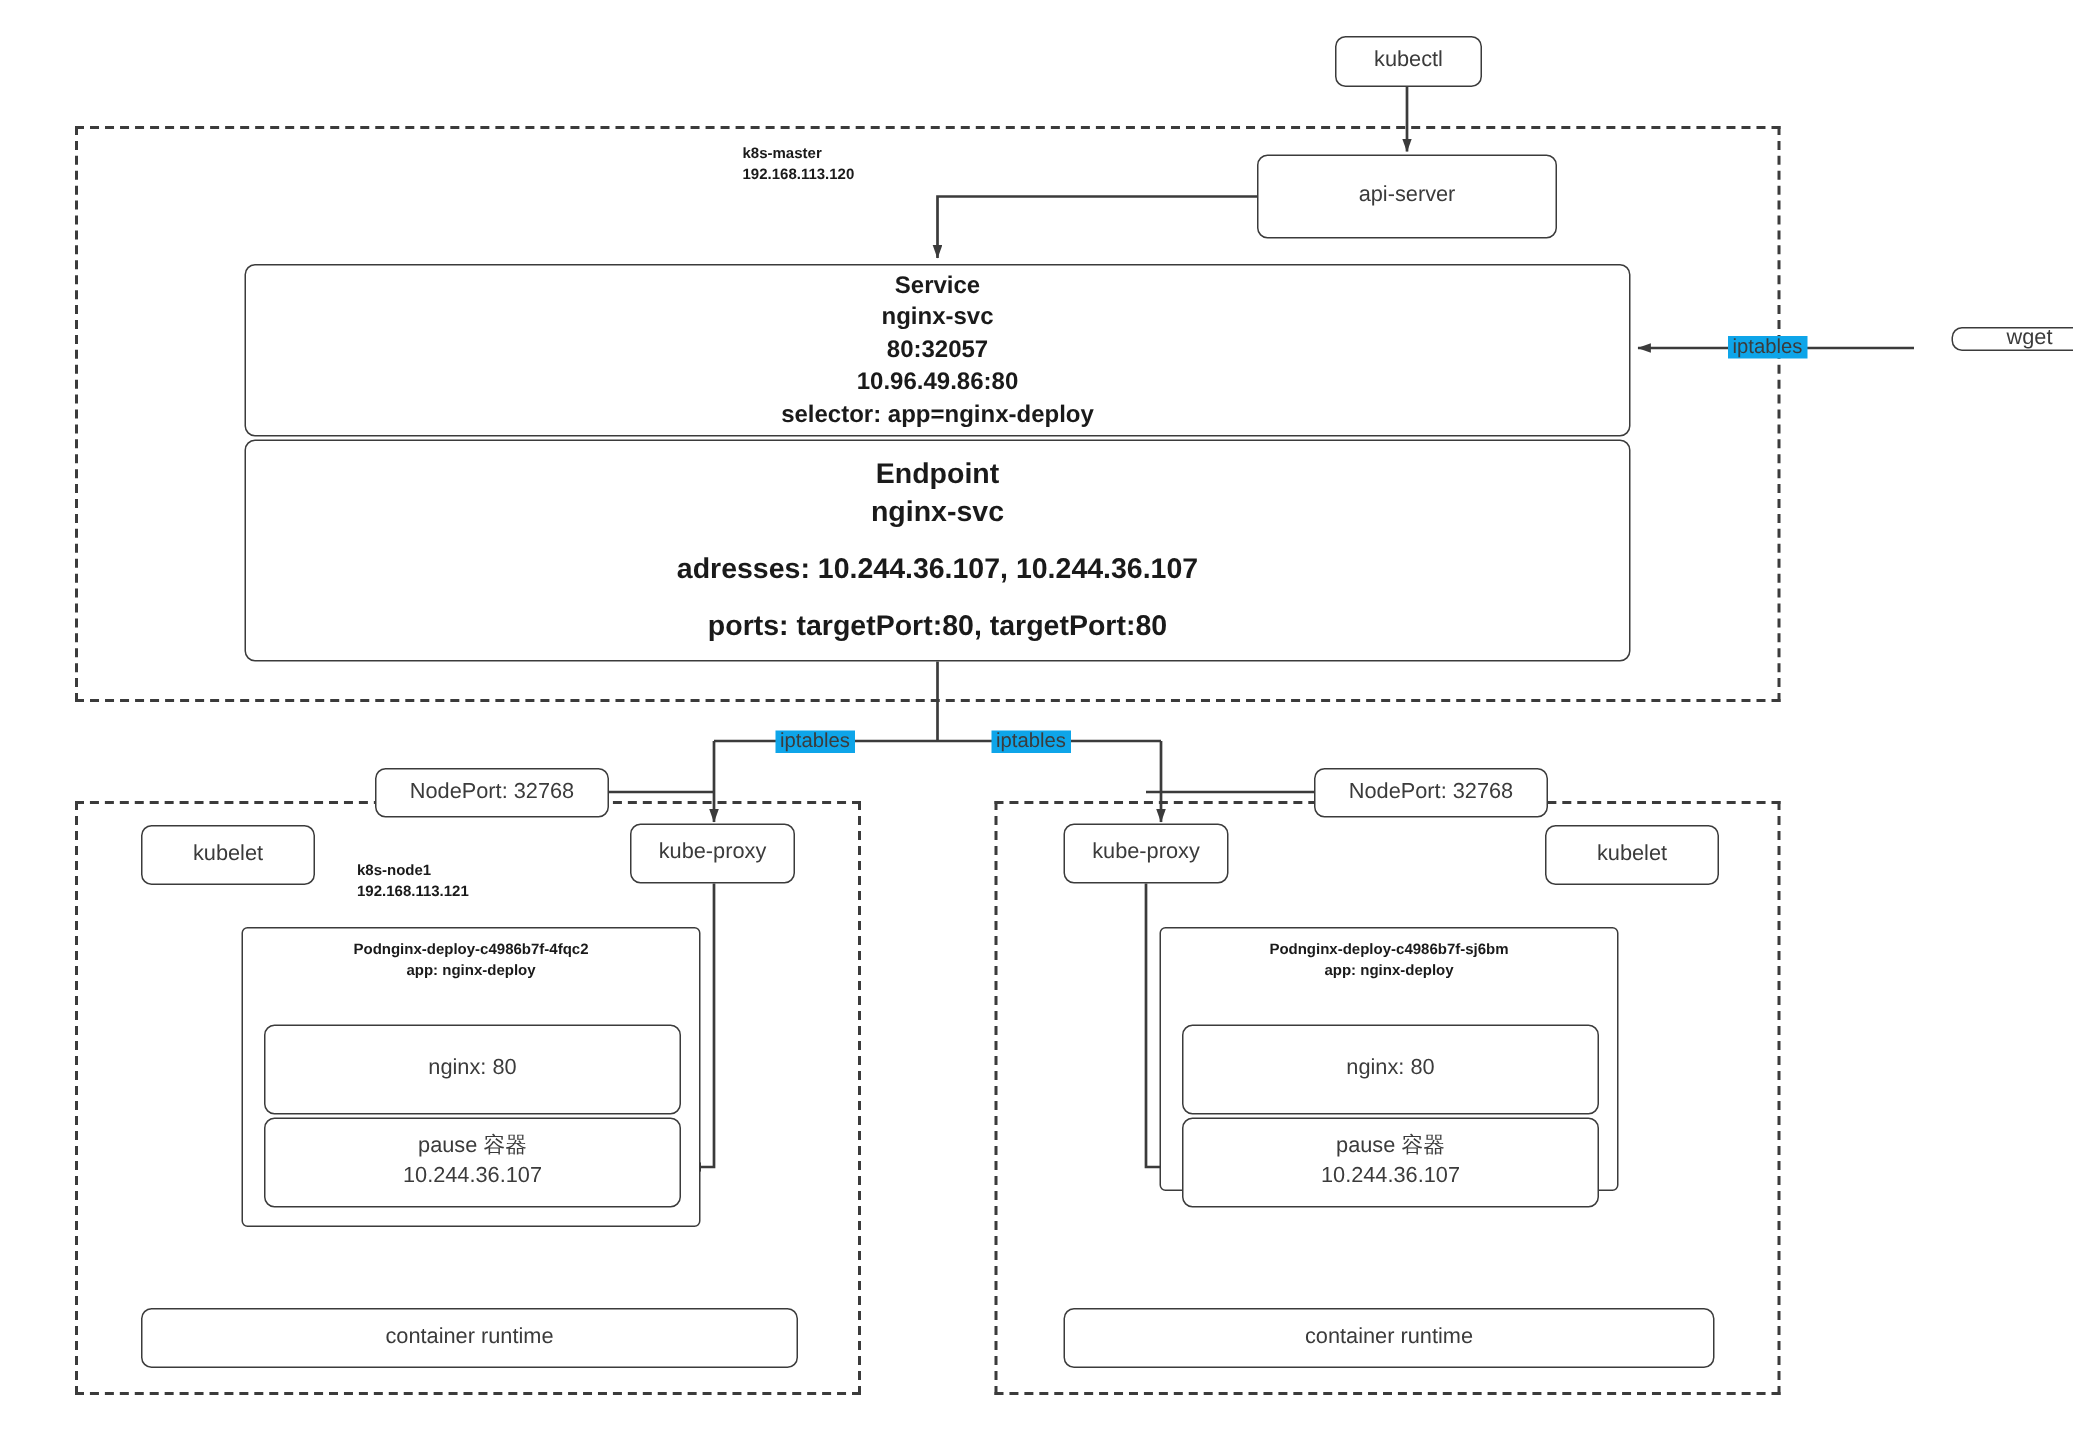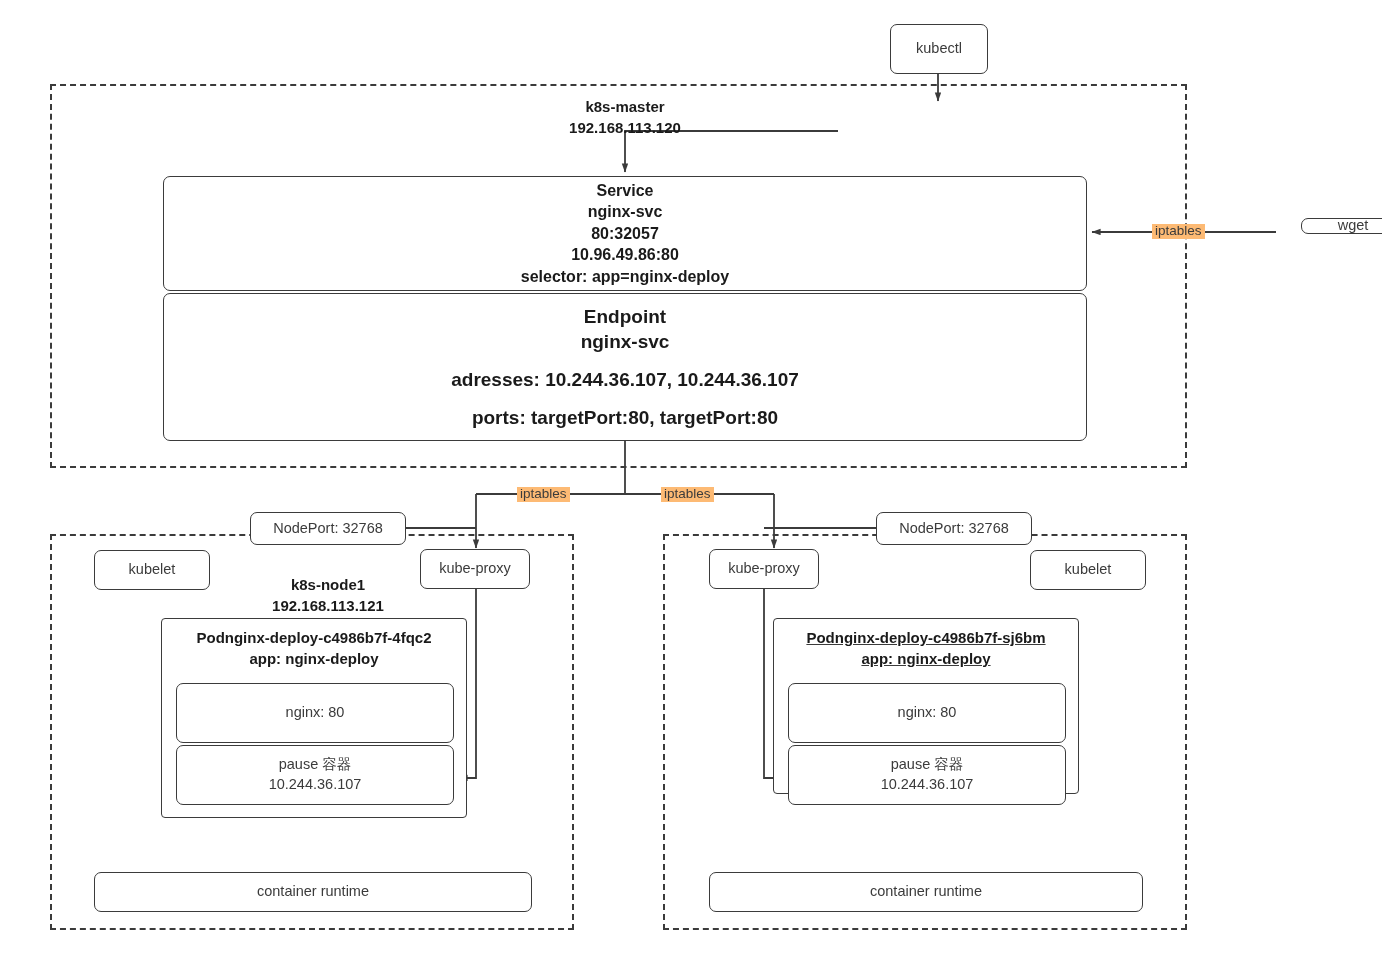--- a/index.html
+++ b/index.html
@@ -49,32 +49,31 @@
   }
   .box.sq {
     border-radius: 3px;
   }
   .box.bold {
     font-weight: bold;
     color: #1a1a1a;
   }
   .plain-label {
     position: absolute;
-    text-align: center;
     font-weight: bold;
-    font-size: 15px;
+    font-size: 10px;
     color: #1a1a1a;
     line-height: 1.4;
     background: transparent;
   }
   .wire-label {
     position: absolute;
     font-size: 13.5px;
     color: #3b3b3b;
-    background: #fdba74;
+    background: #0ea5e9;
     padding: 0 3px;
     text-align: left;
     white-space: nowrap;
     line-height: 1.1;
   }
   .stack-line { display: block; }
   .spacer-line { display: block; height: 12px; }
 </style>
 </head>
 <body>
@@ -104,35 +103,38 @@
 
     <path d="M406,528 L476,528" stroke="#3b3b3b" stroke-width="1.8" fill="none"></path>
 
     <path d="M476,589 L476,778 L459,778" stroke="#3b3b3b" stroke-width="1.8" fill="none" marker-end="url(#arrow)"></path>
 
     <path d="M876,528 L764,528" stroke="#3b3b3b" stroke-width="1.8" fill="none"></path>
 
     <path d="M764,589 L764,778 L784,778" stroke="#3b3b3b" stroke-width="1.8" fill="none" marker-end="url(#arrow)"></path>
   </svg>
 
-  <div class="box" style="left:890px; top:24px; width:98px; height:50px;">
+  <div class="box" style="left:890px; top:24px; width:98px; height:34px;">
     <span>kubectl</span>
   </div>
 
   <div class="box" style="left:1276px; top:218px; width:104px; height:16px;margin-left:25px;">
     <span>wget</span>
   </div>
 
   <div class="region" style="left:50px; top:84px; width:1137px; height:384px;"></div>
 
   <div class="plain-label" style="left:495px; top:96px; width:260px;">
     <span class="stack-line">k8s-master</span>
     <span class="stack-line">192.168.113.120</span>
   </div>
 
+  <div class="box" style="left:838px; top:103px; width:200px; height:56px;">
+    <span>api-server</span>
+  </div>
 
   <div class="box bold" style="left:163px; top:176px; width:924px; height:115px; font-size:16px;">
     <span class="stack-line">Service</span>
     <span class="stack-line">nginx-svc</span>
     <span class="stack-line">80:32057</span>
     <span class="stack-line">10.96.49.86:80</span>
     <span class="stack-line">selector: app=nginx-deploy</span>
   </div>
 
   <div class="box bold" style="left:163px; top:293px; width:924px; height:148px; font-size:19px;">
@@ -193,21 +195,21 @@
 
 
   <div class="box" style="left:876px; top:512px; width:156px; height:33px; z-index:5;">
     <span>NodePort: 32768</span>
   </div>
 
   <div class="box" style="left:1030px; top:550px; width:116px; height:40px;">
     <span>kubelet</span>
   </div>
 
-  <div class="box sq" style="left:773px; top:618px; width:306px; height:176px; justify-content:flex-start; padding-top:8px; border-radius:4px;text-decoration:underline;">
+  <div class="box sq" style="left:773px; top:618px; width:306px; height:176px; justify-content:flex-start; padding-top:8px; border-radius:4px;">
     <div class="plain-label" style="position:relative; left:0; top:0; width:270px;">
       <span class="stack-line">Podnginx-deploy-c4986b7f-sj6bm</span>
       <span class="stack-line">app: nginx-deploy</span>
     </div>
     <div class="box" style="position:absolute; left:14px; top:64px; width:278px; height:60px;">
       <span>nginx: 80</span>
     </div>
     <div class="box" style="position:absolute; left:14px; top:126px; width:278px; height:60px;">
       <span class="stack-line">pause 容器</span>
       <span class="stack-line">10.244.36.107</span>

